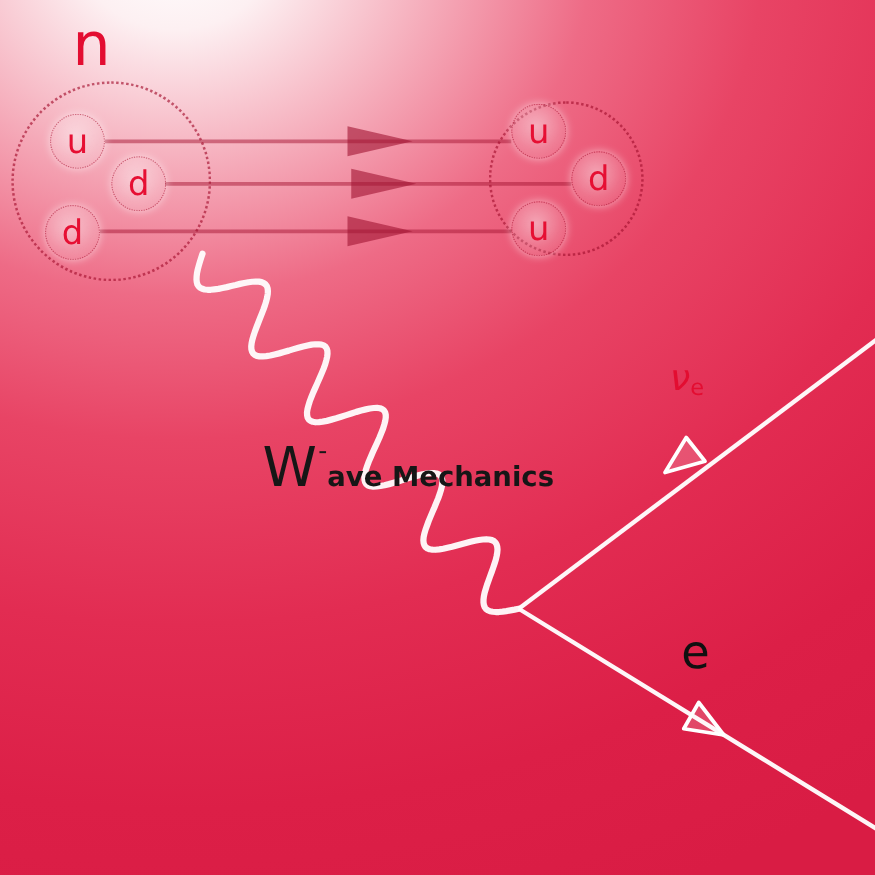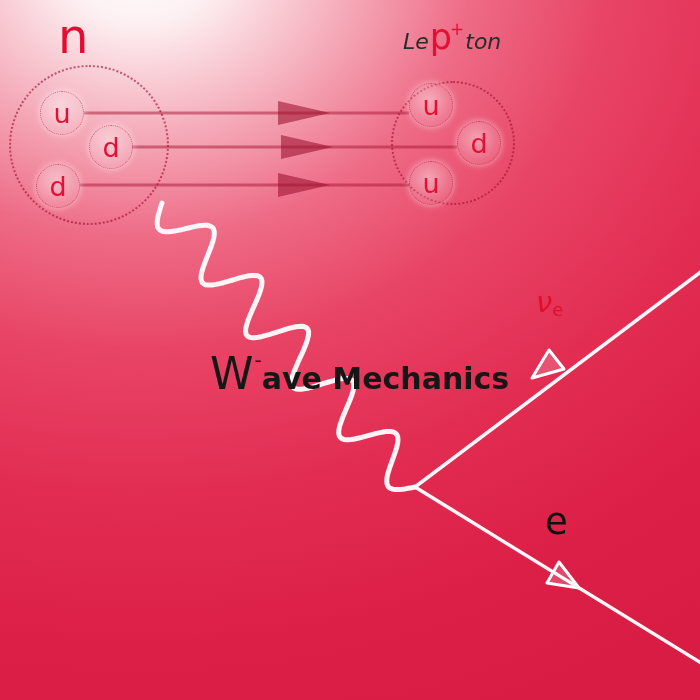--- a/index.html
+++ b/index.html
@@ -30,21 +30,21 @@
 
   .lbl{position:absolute;line-height:1;}
   .lbl-n{left:58px;top:12px;font-size:48px;color:#e30d31;}
   .lbl-lepton{left:403px;top:20px;color:#2b2b2b;white-space:nowrap;}
   .lbl-lepton .pre,.lbl-lepton .post{font-style:italic;font-size:22px;vertical-align:baseline;}
   .lbl-lepton .bigp{font-size:35px;color:#e60f33;font-style:normal;margin:0 1px;}
   .lbl-lepton .sup{font-size:17px;color:#e60f33;vertical-align:14px;margin-left:-3px;margin-right:1px;}
   .lbl-boson{left:210px;top:350px;color:#161616;white-space:nowrap;}
   .lbl-boson .bigw{font-size:44px;font-weight:400;}
   .lbl-boson .sup{font-size:20px;vertical-align:22px;margin-left:1px;}
-  .lbl-boson .rest{font-size:30px;font-weight:bold;}
+  .lbl-boson .rest{font-size:22px;font-weight:bold;}
   .lbl-nu{left:536px;top:288px;color:#e30d31;white-space:nowrap;}
   .lbl-nu .nu{font-style:italic;font-size:29px;}
   .lbl-nu .sub{font-size:18px;vertical-align:-4px;}
   .lbl-e{left:545px;top:503px;font-size:37px;color:#101010;}
 </style>
 </head>
 <body>
 
 <div class="canvas">
 
@@ -82,23 +82,20 @@
   </div>
   <div class="quark" style="left:457px;top:121px;">
     <span>d</span>
   </div>
   <div class="quark" style="left:409px;top:161px;">
     <span>u</span>
   </div>
 
   <div class="lbl lbl-n">n</div>
 
-  <div class="lbl lbl-lepton">
-    <span class="pre">Le</span><span class="bigp">p</span><span class="sup">+</span><span class="post">ton</span>
-  </div>
 
   <div class="lbl lbl-boson">
     <span class="bigw">W</span><span class="sup">-</span><span class="rest">ave Mechanics</span>
   </div>
 
   <div class="lbl lbl-nu">
     <span class="nu">ν</span><span class="sub">e</span>
   </div>
 
   <div class="lbl lbl-e">e</div>

